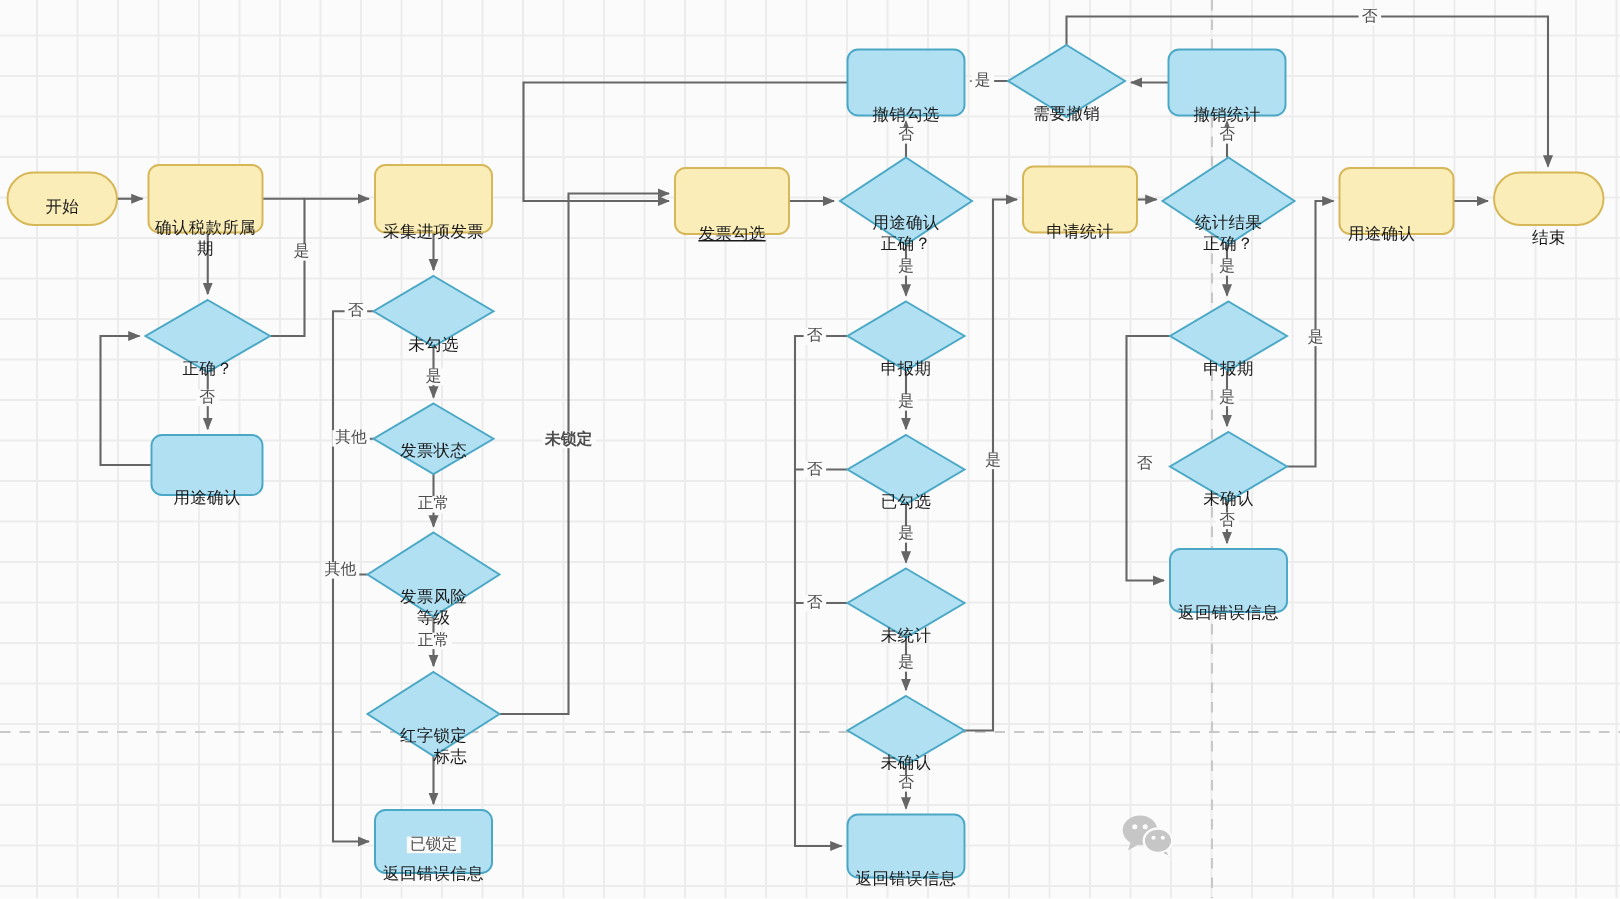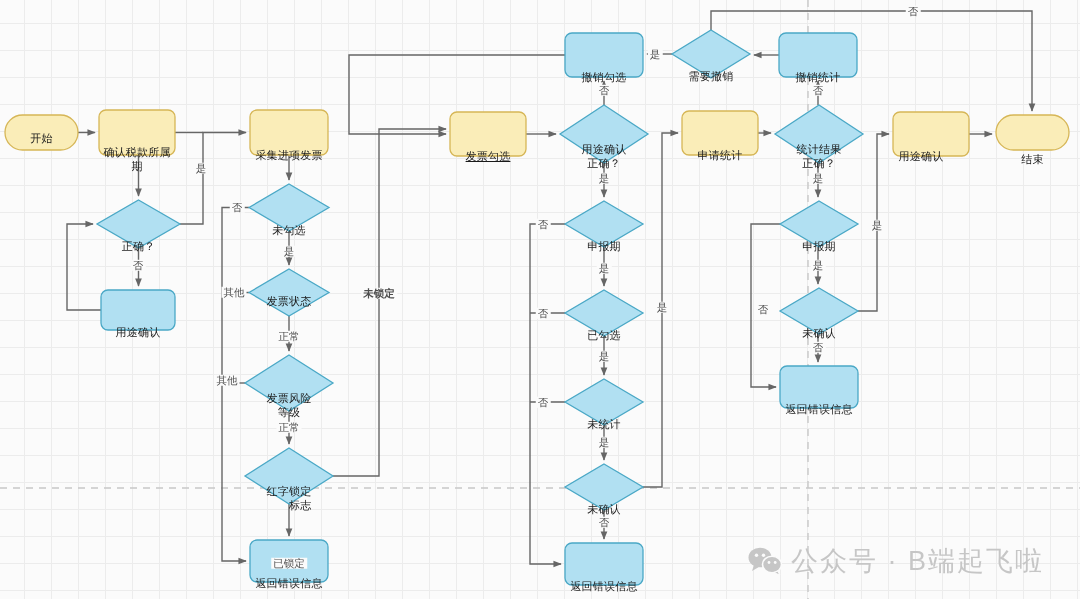--- a/index.html
+++ b/index.html
@@ -250,16 +250,15 @@
     <svg class="wechat" width="34" height="28" viewBox="0 0 34 28" fill="#c6c6c6">
       <ellipse cx="12" cy="10.5" rx="11.5" ry="9.8"></ellipse>
       <path d="M 6 18 L 4 24 L 10.5 20.2 Z"></path>
       <ellipse cx="24" cy="17.5" rx="9.5" ry="8.2" fill="#c6c6c6" stroke="#fbfbfb" stroke-width="1.6"></ellipse>
       <path d="M 30 24 L 32 28.5 L 26 25.5 Z" fill="#c6c6c6" stroke="#fbfbfb" stroke-width="1.2"></path>
       <circle cx="8.5" cy="8.2" r="1.7" fill="#fbfbfb"></circle>
       <circle cx="15.5" cy="8.2" r="1.7" fill="#fbfbfb"></circle>
       <circle cx="21" cy="15.5" r="1.4" fill="#fbfbfb"></circle>
       <circle cx="27.2" cy="15.5" r="1.4" fill="#fbfbfb"></circle>
     </svg>
-    <span>公众号 · B端起飞啦</span>
   </div>
 
 </div>
 
 </body></html>

